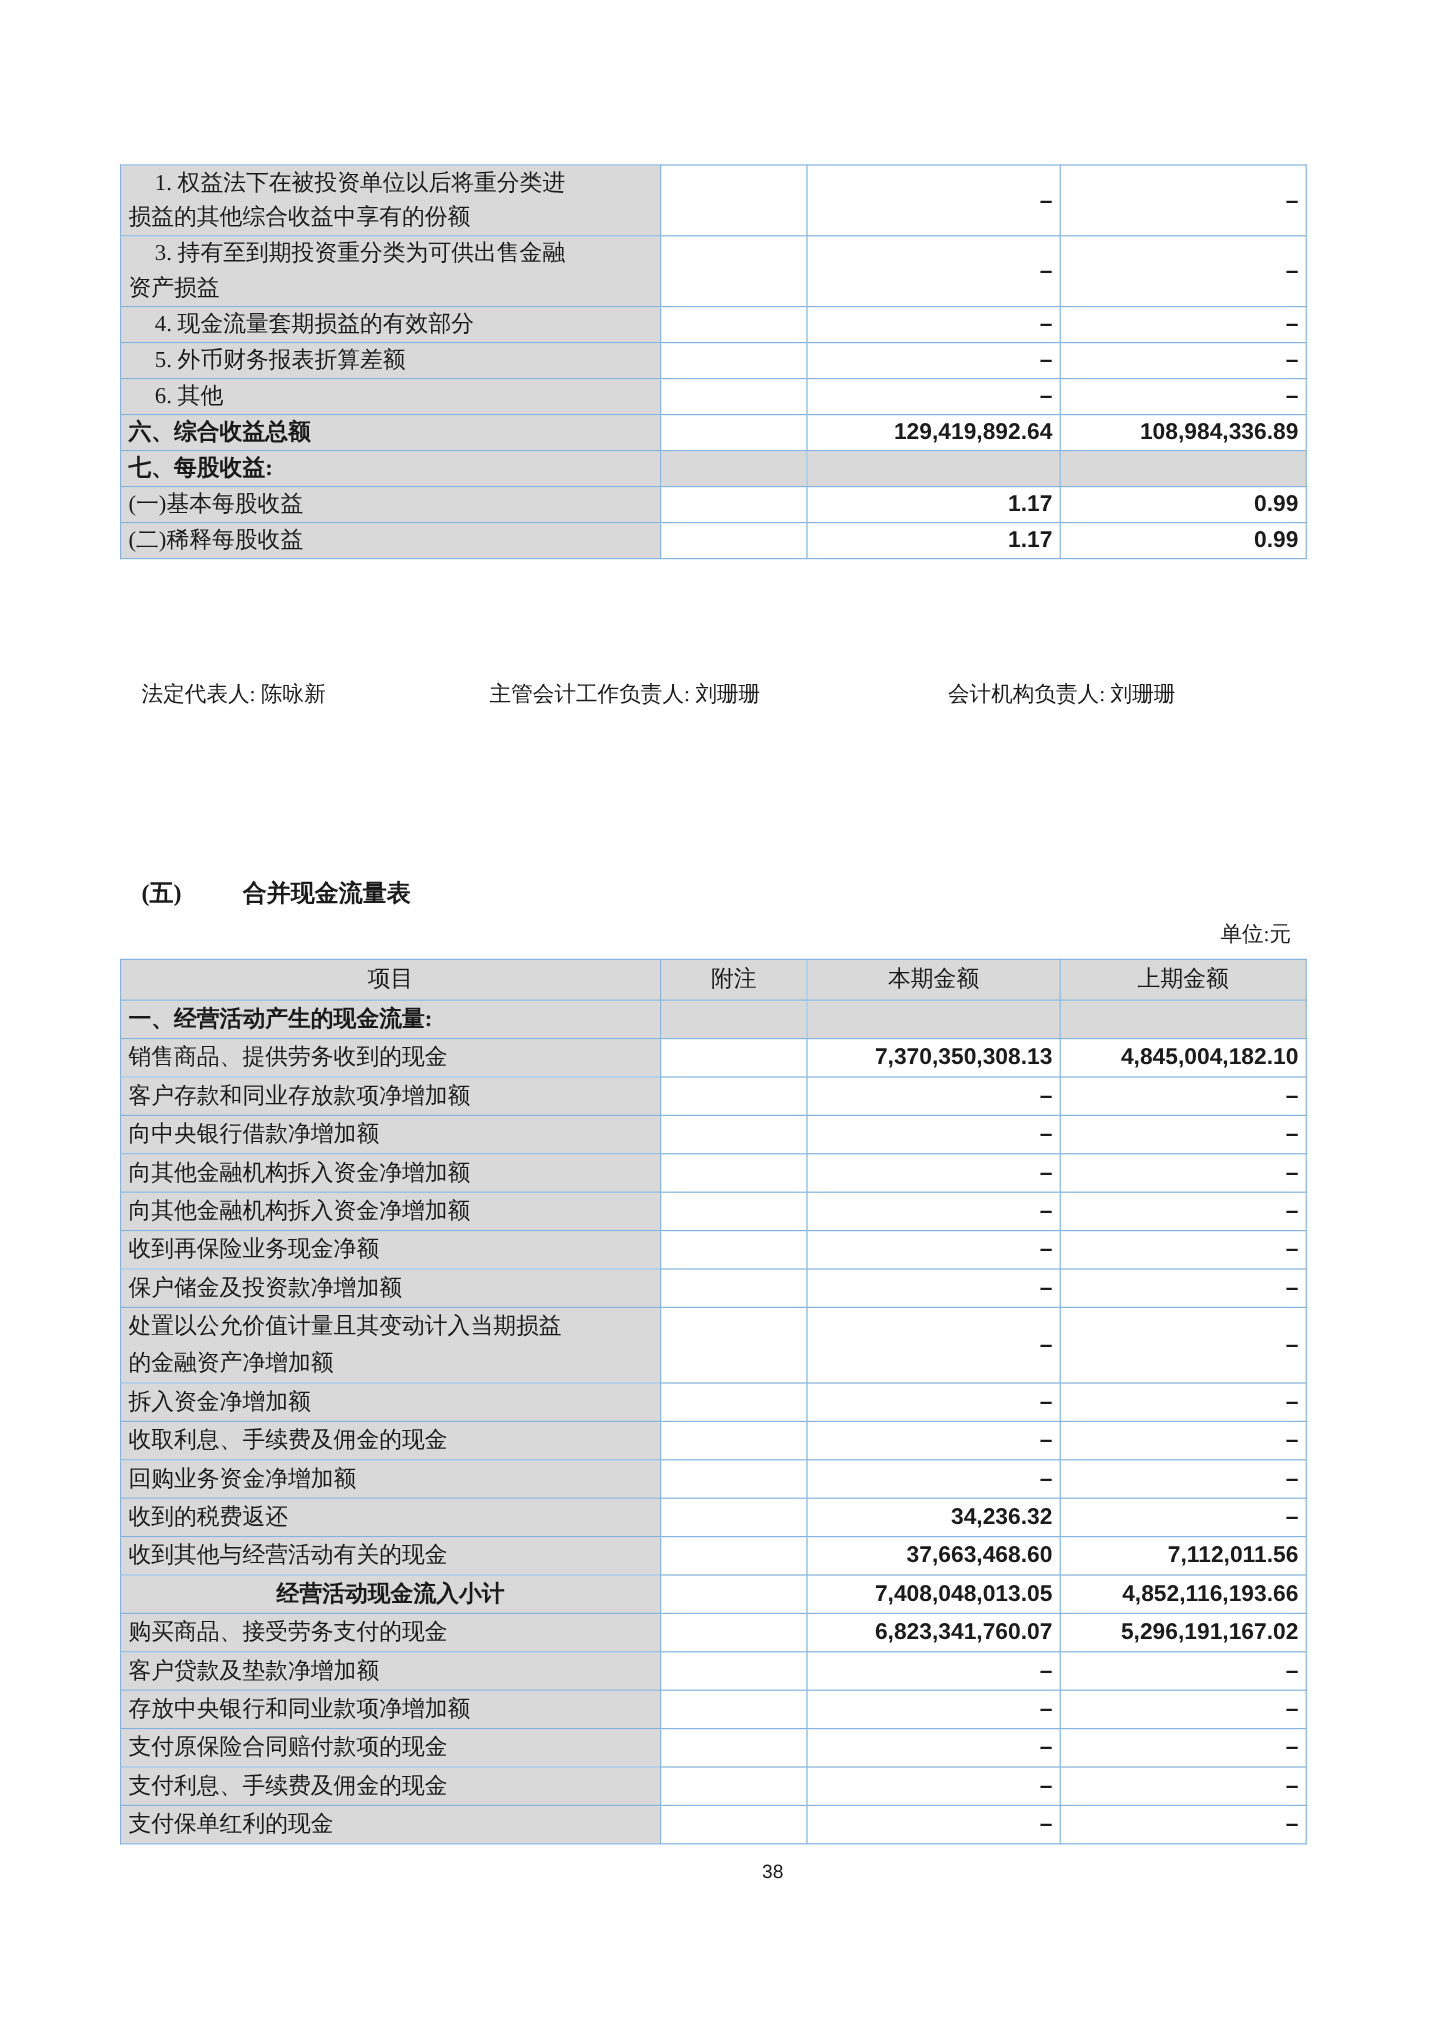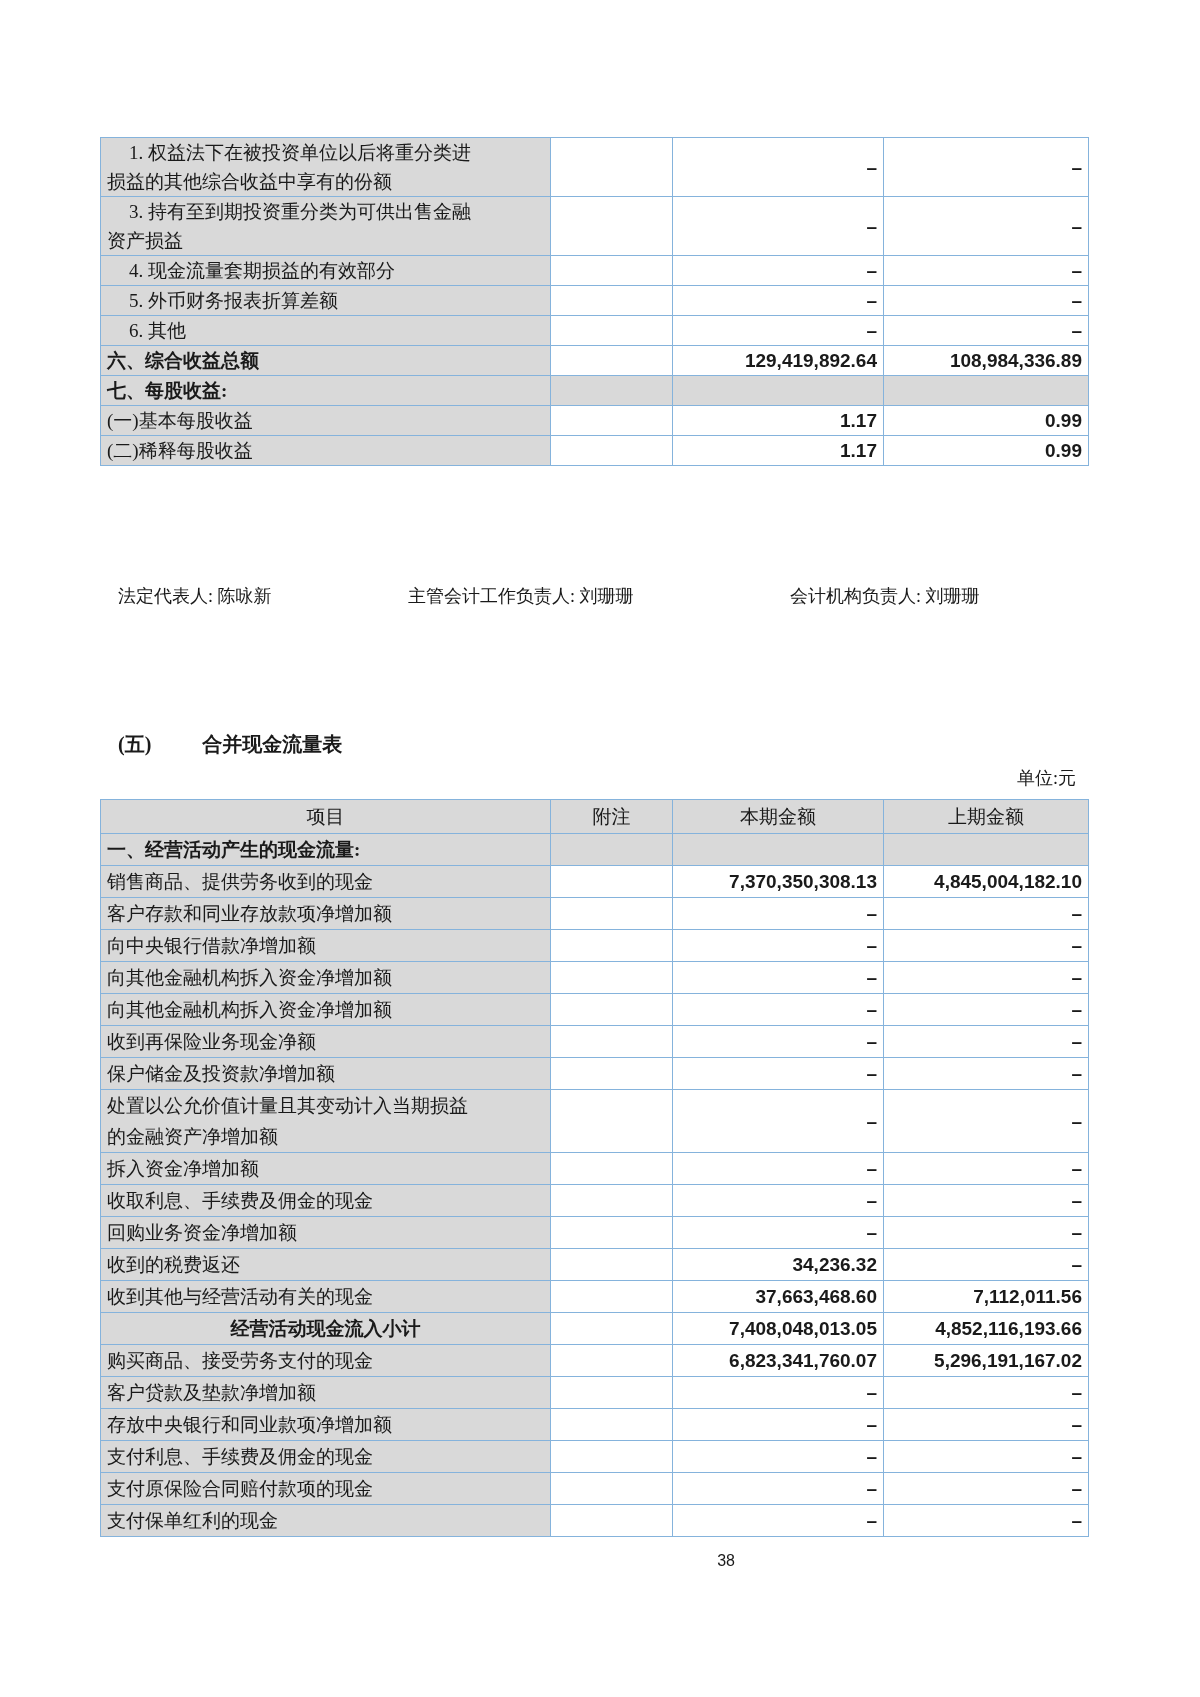--- a/index.html
+++ b/index.html
@@ -32,29 +32,29 @@
   td.c-note{background:#ffffff;}
   td.c-num{
     background:#ffffff;text-align:right;padding-right:13px;
     font-family:"Liberation Sans","DejaVu Sans",sans-serif;font-size:17px;font-weight:bold;
   }
   tr.shaded td{background:var(--shade);margin-left:27px;}
   td.indent{text-indent:22px;}
   td.bold{font-weight:bold;}
   td.center{text-align:center;}
   .sig-line{position:absolute;left:100px;top:566px;width:988px;height:26px;font-size:18px;}
-  .sig-line span{position:absolute;white-space:nowrap;margin-top:18px;}
+  .sig-line span{position:absolute;white-space:nowrap;}
   .sig-legal{left:18px;}
   .sig-chief{left:308px;}
   .sig-agency{left:690px;}
   .section-heading{position:absolute;left:118px;top:731px;font-size:20px;font-weight:bold;}
   .section-heading .idx{margin-right:46px;}
   .unit-label{position:absolute;top:766px;left:100px;width:976px;text-align:right;font-size:18px;}
   .page-number{
-    position:absolute;top:1552px;left:635px;width:100px;text-align:right;
+    position:absolute;top:1552px;left:635px;width:100px;text-align:left;
     font-size:16px;font-family:"Liberation Sans","DejaVu Sans",sans-serif;
   }
 </style>
 </head>
 <body>
 
 <table class="fin" id="income-table" style="top:137px">
   <colgroup>
     <col style="width:450px">
       <col style="width:122px">
@@ -253,27 +253,27 @@
         <td class="c-num">–</td>
         <td class="c-num">–</td>
       </tr>
       <tr>
         <td class="c-item">存放中央银行和同业款项净增加额</td>
         <td class="c-note"></td>
         <td class="c-num">–</td>
         <td class="c-num">–</td>
       </tr>
       <tr>
+        <td class="c-item">支付原保险合同赔付款项的现金</td>
+        <td class="c-note"></td>
+        <td class="c-num">–</td>
+        <td class="c-num">–</td>
+      </tr>
+      <tr>
         <td class="c-item">支付利息、手续费及佣金的现金</td>
-        <td class="c-note"></td>
-        <td class="c-num">–</td>
-        <td class="c-num">–</td>
-      </tr>
-      <tr>
-        <td class="c-item">支付原保险合同赔付款项的现金</td>
         <td class="c-note"></td>
         <td class="c-num">–</td>
         <td class="c-num">–</td>
       </tr>
       <tr>
         <td class="c-item">支付保单红利的现金</td>
         <td class="c-note"></td>
         <td class="c-num">–</td>
         <td class="c-num">–</td>
       </tr>

